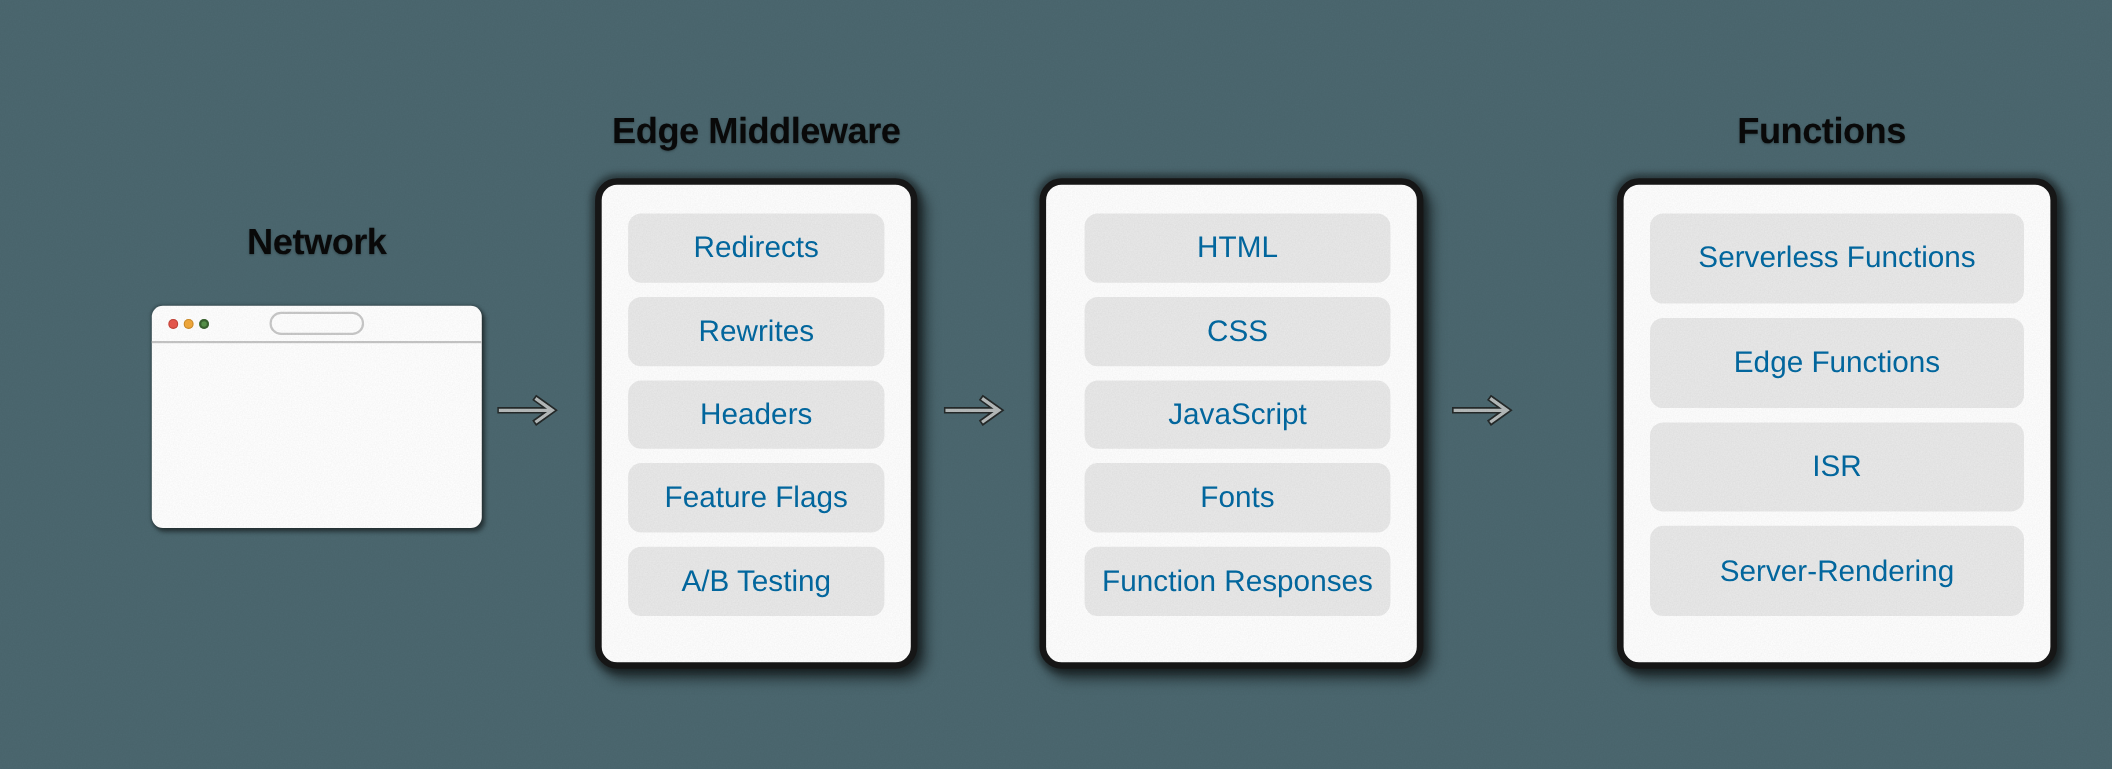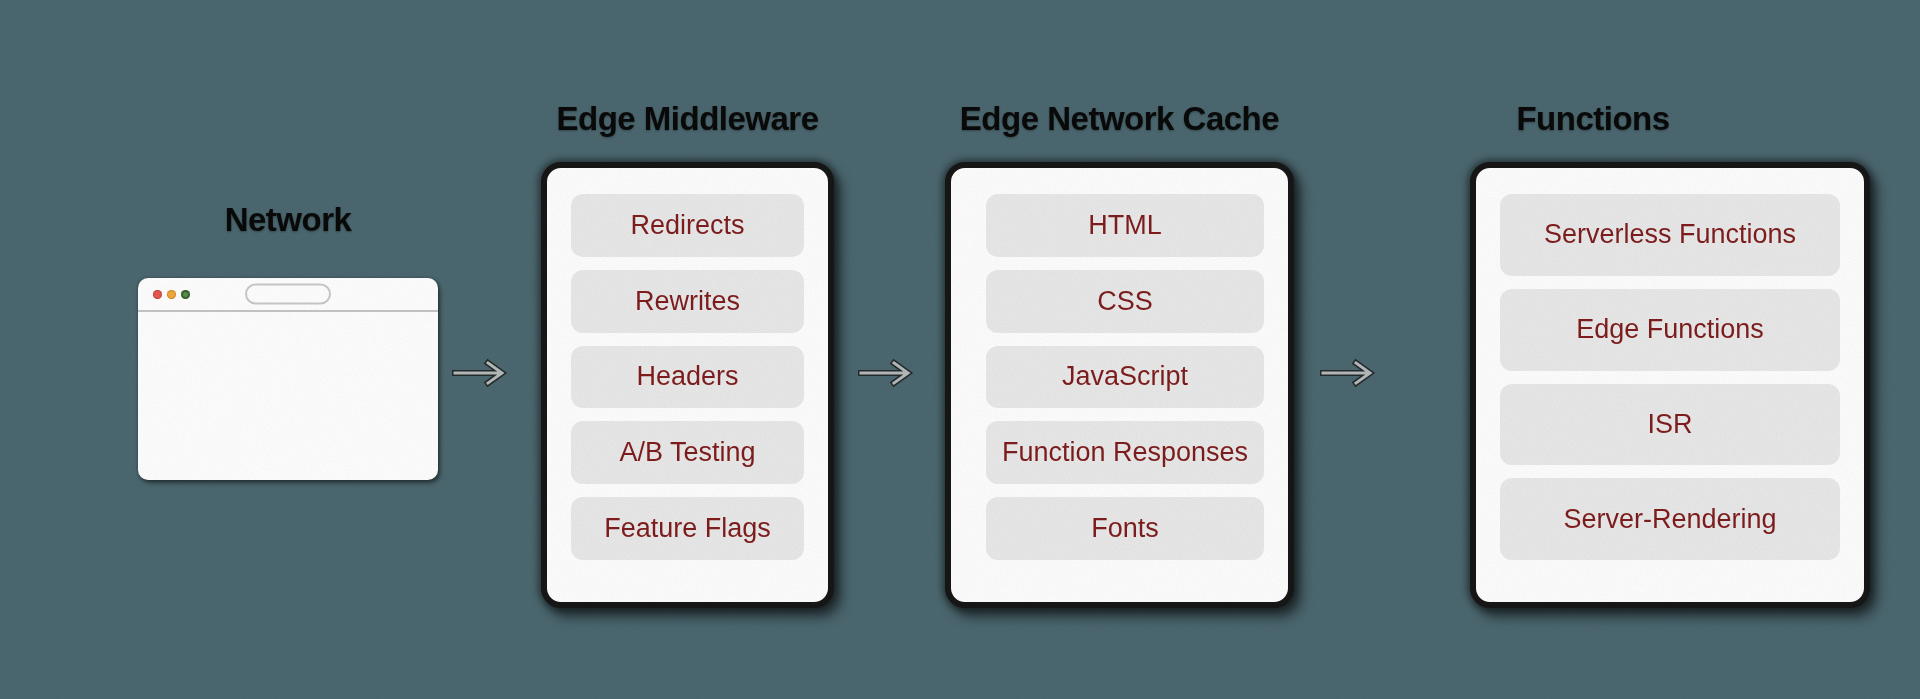--- a/index.html
+++ b/index.html
@@ -85,21 +85,21 @@
   .card-functions         { left: 1470px; width: 400px; }
 
   .flow-item {
     flex: 1;
     background: #E9E9E9;
     border-radius: 12px;
     display: flex;
     align-items: center;
     justify-content: center;
     font-size: 27px;
-    color: #7f1d1d;
+    color: #0369a1;
     white-space: nowrap;
   }
 
   
   .flow-arrow {
     position: absolute;
     top: 358px;
     width: 60px; height: 30px;
   }
   .arrow-1 { left: 452px; }
@@ -140,37 +140,36 @@
   <svg class="flow-arrow arrow-2" viewBox="0 0 60 30">
     <path d="M3 15 H46 M36 5 L50 15 L36 25" fill="none" stroke="#252A2A" stroke-width="6" stroke-linecap="square"></path>
     <path d="M3 15 H46 M36 5 L50 15 L36 25" fill="none" stroke="#B5BABA" stroke-width="3" stroke-linecap="square"></path>
   </svg>
   <svg class="flow-arrow arrow-3" viewBox="0 0 60 30">
     <path d="M3 15 H46 M36 5 L50 15 L36 25" fill="none" stroke="#252A2A" stroke-width="6" stroke-linecap="square"></path>
     <path d="M3 15 H46 M36 5 L50 15 L36 25" fill="none" stroke="#B5BABA" stroke-width="3" stroke-linecap="square"></path>
   </svg>
 
   <div class="diagram-title" style="left:541px; top:100px; width:293px;">Edge Middleware</div>
-  <div class="diagram-title" style="left:945px; top:100px; width:349px;">Edge Network Cache</div>
-  <div class="diagram-title" style="left:1403px; top:100px; width:380px;">Functions</div>
+  <div class="diagram-title" style="left:1466px; top:100px; width:380px;">Functions</div>
 
   <div class="flow-card card-edge-middleware">
     <div class="flow-item">Redirects</div>
     <div class="flow-item">Rewrites</div>
     <div class="flow-item">Headers</div>
+    <div class="flow-item">Feature Flags</div>
     <div class="flow-item">A/B Testing</div>
-    <div class="flow-item">Feature Flags</div>
   </div>
 
   <div class="flow-card card-edge-network-cache">
     <div class="flow-item">HTML</div>
     <div class="flow-item">CSS</div>
     <div class="flow-item">JavaScript</div>
+    <div class="flow-item">Fonts</div>
     <div class="flow-item">Function Responses</div>
-    <div class="flow-item">Fonts</div>
   </div>
 
   <div class="flow-card card-functions">
     <div class="flow-item">Serverless Functions</div>
     <div class="flow-item">Edge Functions</div>
     <div class="flow-item">ISR</div>
     <div class="flow-item">Server-Rendering</div>
   </div>
 
   <svg class="grain">

